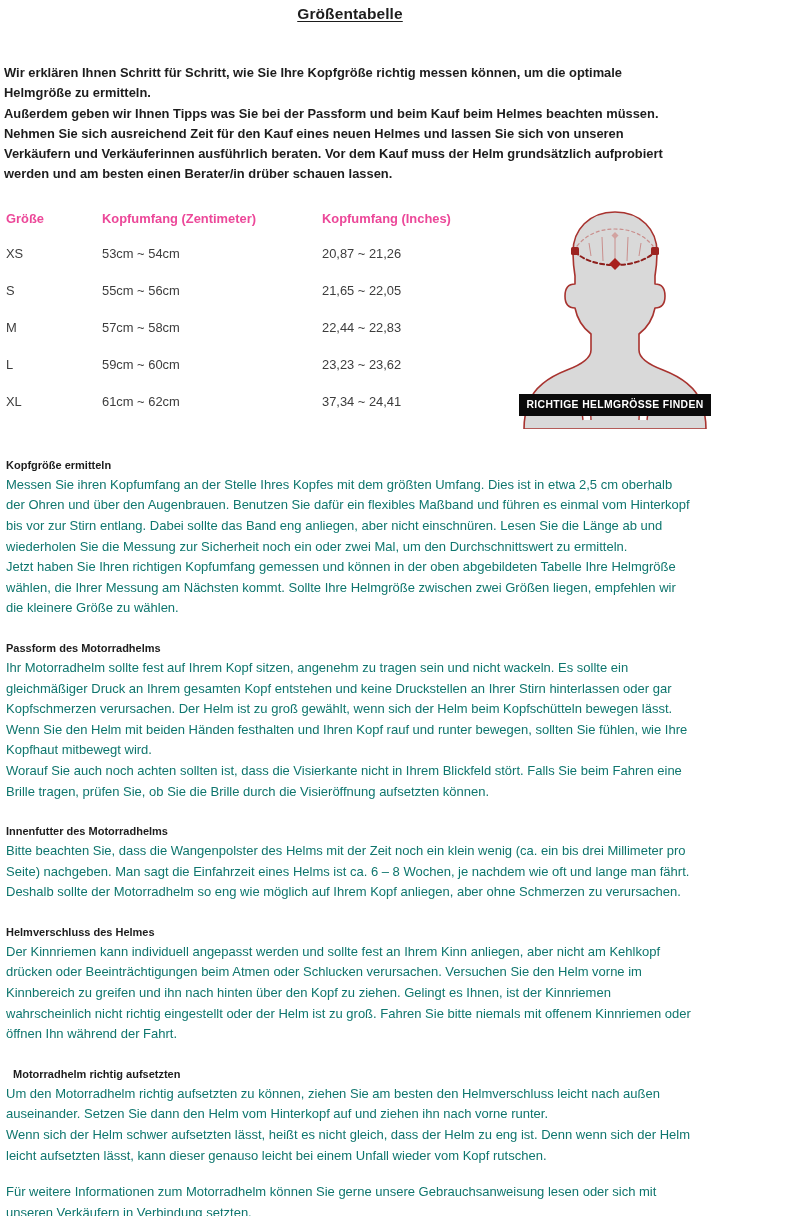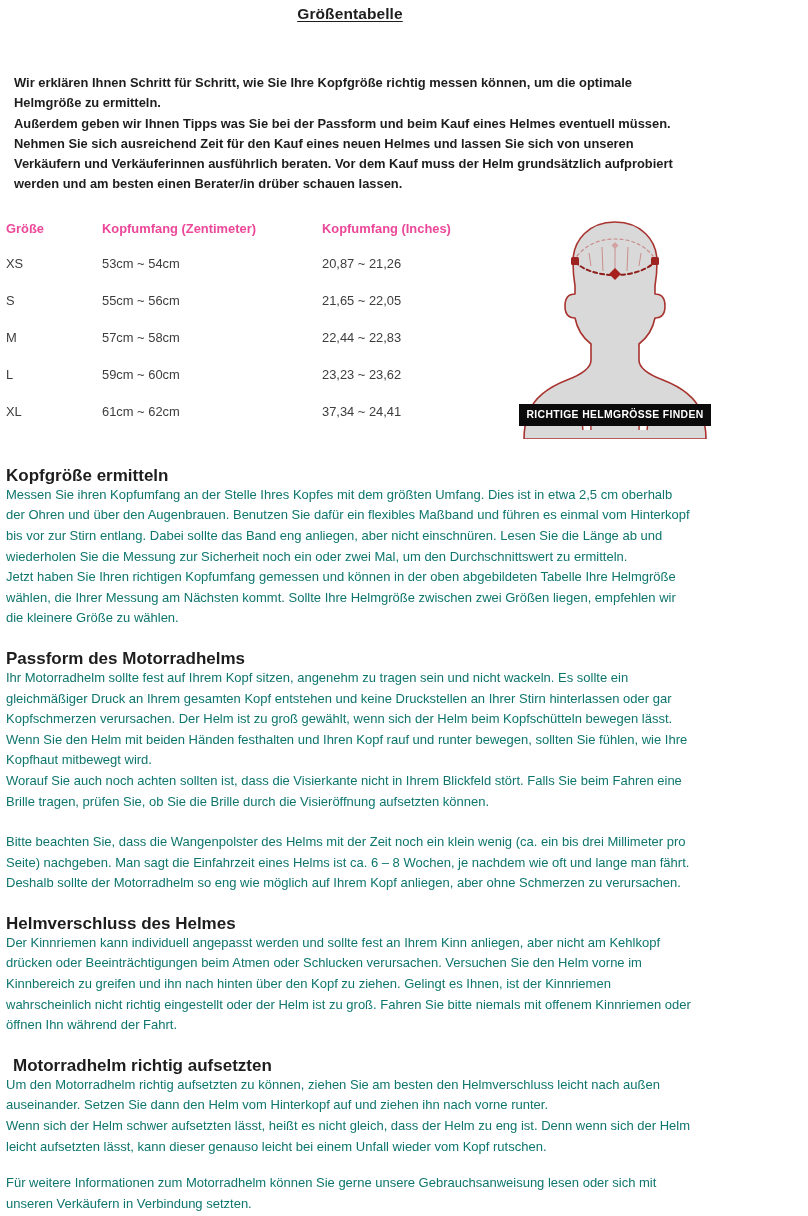--- a/index.html
+++ b/index.html
@@ -34,21 +34,21 @@
     color: #1d1d1d;
     text-decoration: underline;
     text-underline-offset: 2px;
     margin: 0;
     padding-top: 5px;
     letter-spacing: .1px;
   }
 
   
   .intro {
-    margin: 12px;
+    margin: 2px;
     padding: 38px 10px 0 2px;
     font-size: 12.9px;
     font-weight: bold;
     color: #1d1d1d;
     line-height: 20.3px;
   }
   .intro p { margin: 0; }
 
   
   .table-zone {
@@ -109,21 +109,21 @@
     justify-content: center;
     text-align: center;
   }
 
   
   .sections {
     padding: 0 8px 0 6px;
   }
   .sec { margin: 0; }
   .sec-head {
-    font-size: 17px;
+    font-size: 11px;
     font-weight: bold;
     color: #1d1d1d;
     margin: 0;
     line-height: 19px;
   }
   .sec-body {
     font-size: 13px;
     color: #0f766e;
     line-height: 20.6px;
     margin: 0;
@@ -136,21 +136,21 @@
 </style>
 </head>
 <body>
 
 <div class="page">
 
   <h1 class="doc-title">Größentabelle</h1>
 
   <div class="intro">
     <p>Wir erklären Ihnen Schritt für Schritt, wie Sie Ihre Kopfgröße richtig messen können, um die optimale Helmgröße zu ermitteln.</p>
-    <p>Außerdem geben wir Ihnen Tipps was Sie bei der Passform und beim Kauf eines Helmes eventuell müssen.</p>
+    <p>Außerdem geben wir Ihnen Tipps was Sie bei der Passform und beim Kauf beim Helmes beachten müssen.</p>
     <p>Nehmen Sie sich ausreichend Zeit für den Kauf eines neuen Helmes und lassen Sie sich von unseren Verkäufern und Verkäuferinnen ausführlich beraten. Vor dem Kauf muss der Helm grundsätzlich aufprobiert werden und am besten einen Berater/in drüber schauen lassen.</p>
   </div>
 
   <div class="table-zone">
 
     <table class="size-table">
       <colgroup>
         <col class="col-size">
           <col class="col-cm">
           <col class="col-inch">
@@ -261,20 +261,21 @@
       <div class="sec-head">Passform des Motorradhelms</div>
       <div class="sec-body">
         <p>Ihr Motorradhelm sollte fest auf Ihrem Kopf sitzen, angenehm zu tragen sein und nicht wackeln. Es sollte ein gleichmäßiger Druck an Ihrem gesamten Kopf entstehen und keine Druckstellen an Ihrer Stirn hinterlassen oder gar Kopfschmerzen verursachen. Der Helm ist zu groß gewählt, wenn sich der Helm beim Kopfschütteln bewegen lässt. Wenn Sie den Helm mit beiden Händen festhalten und Ihren Kopf rauf und runter bewegen, sollten Sie fühlen, wie Ihre Kopfhaut mitbewegt wird.</p>
         <p>Worauf Sie auch noch achten sollten ist, dass die Visierkante nicht in Ihrem Blickfeld stört. Falls Sie beim Fahren eine Brille tragen, prüfen Sie, ob Sie die Brille durch die Visieröffnung aufsetzten können.</p>
       </div>
     </div>
 
     <div class="gap-20"></div>
 
     <div class="sec">
+      <div class="sec-head">Innenfutter des Motorradhelms</div>
       <div class="sec-body">
         <p>Bitte beachten Sie, dass die Wangenpolster des Helms mit der Zeit noch ein klein wenig (ca. ein bis drei Millimeter pro Seite) nachgeben. Man sagt die Einfahrzeit eines Helms ist ca. 6 – 8 Wochen, je nachdem wie oft und lange man fährt. Deshalb sollte der Motorradhelm so eng wie möglich auf Ihrem Kopf anliegen, aber ohne Schmerzen zu verursachen.</p>
       </div>
     </div>
 
     <div class="gap-20"></div>
 
     <div class="sec">
       <div class="sec-head">Helmverschluss des Helmes</div>
       <div class="sec-body">

